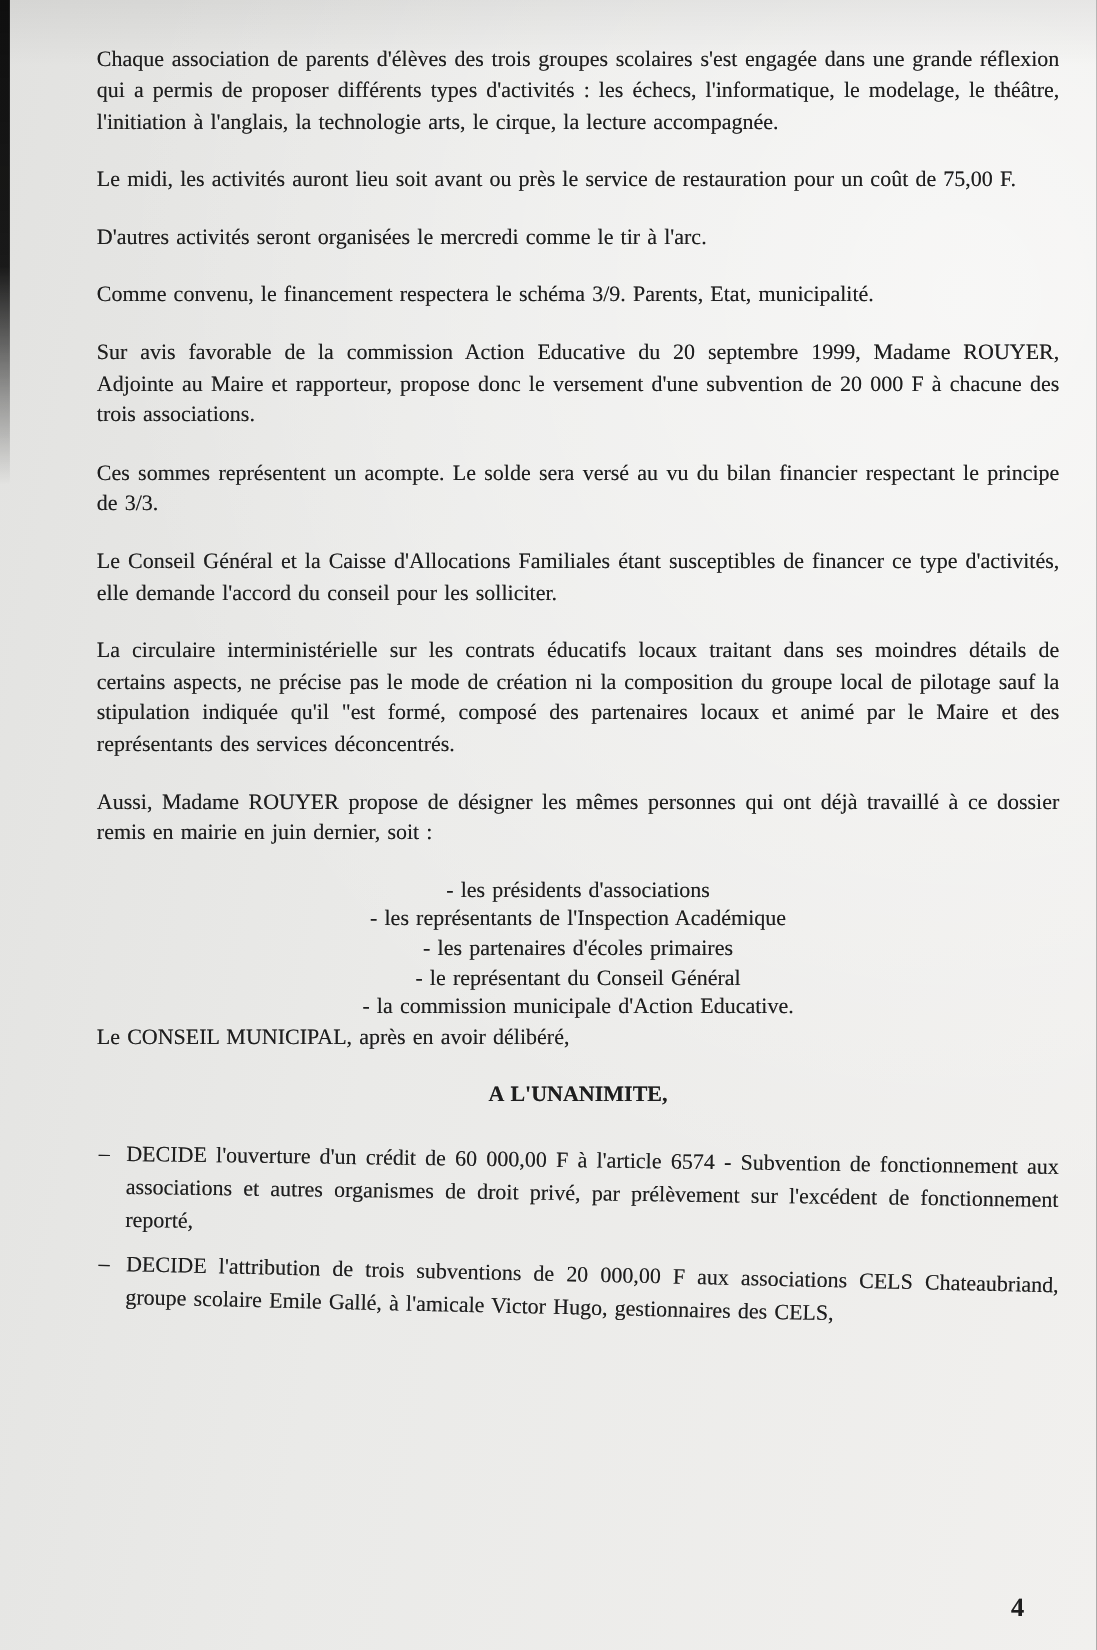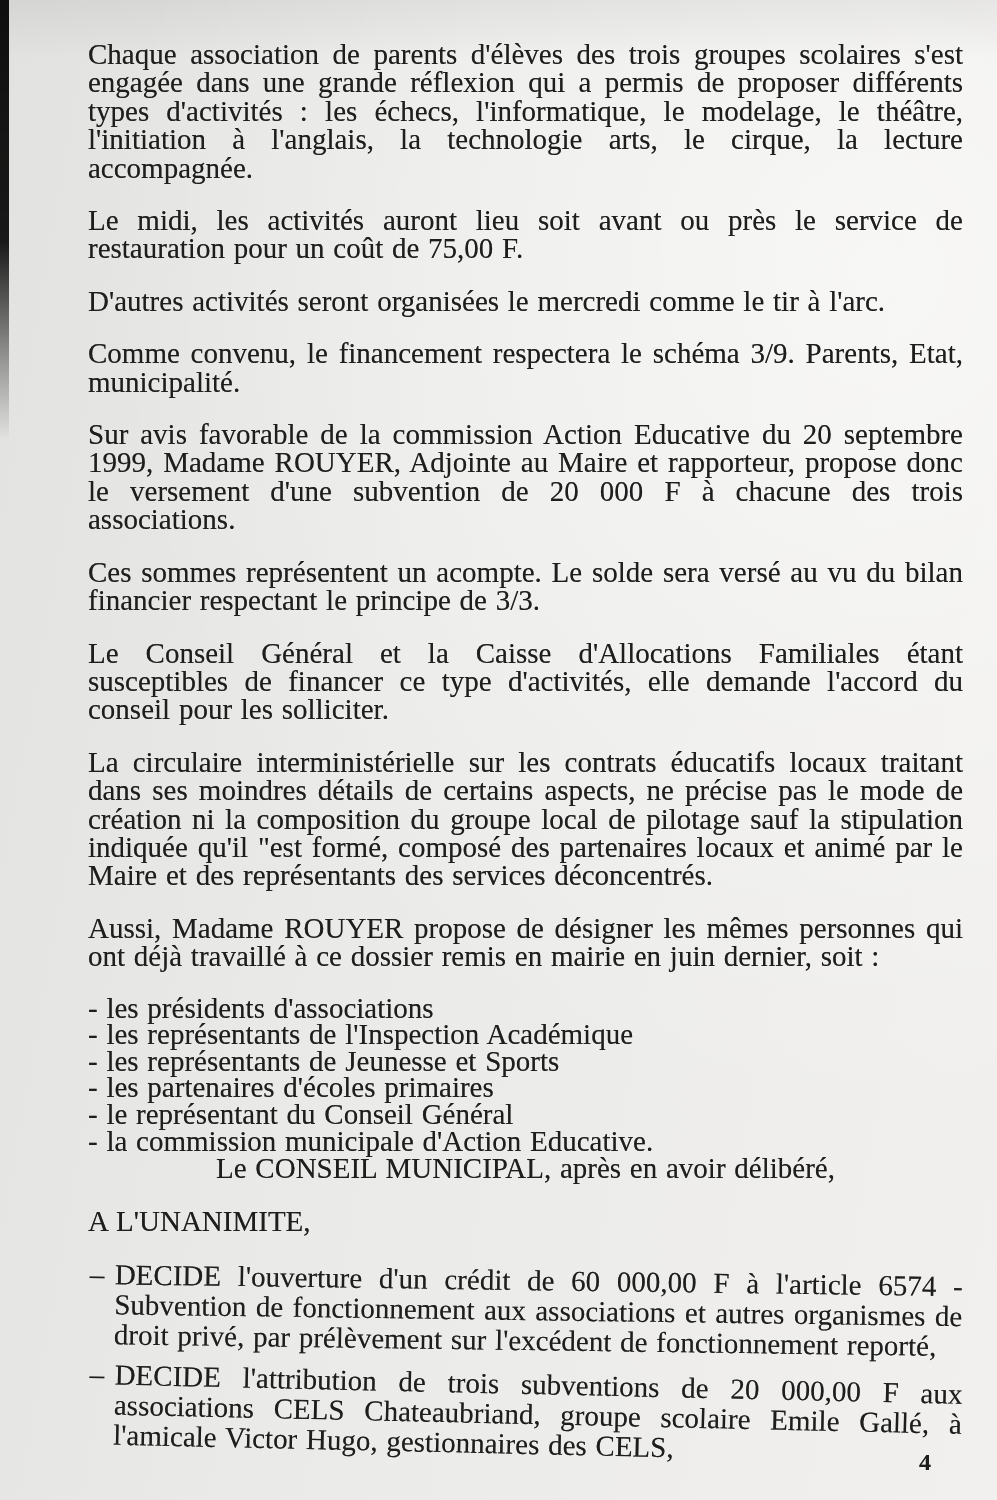--- a/index.html
+++ b/index.html
@@ -28,43 +28,44 @@
     height: 440px;
     background: linear-gradient(180deg, rgba(8,8,8,0.97) 0%, rgba(8,8,8,0.92) 55%, rgba(8,8,8,0.35) 82%, rgba(8,8,8,0) 100%);
     filter: blur(0.6px);
   }
   .content {
     position: absolute;
     left: 0;
     top: 0;
     right: 4px;
     padding: 40px 30px 0 88px;
-    font-size: 29px;
+    font-size: 20px;
     line-height: 28.4px;
     text-align: justify;
     word-spacing: 1.5px;
     text-shadow: 0 0 0.5px rgba(20,20,20,0.55);
   }
   .content p {
     margin: 0 0 24px 0;
   }
   .doc-list {
-    text-align: left;
+    text-align: center;
     line-height: 26.6px;
     margin: 0;
     padding: 0;
     list-style: none;
   }
   .delib-1 {
-    text-align: center;
+    text-align: left;
     margin: 36px 0 24px 211px;
   }
   .delib-2 {
-    text-align: left;
+    text-align: center;
     margin: 0 0 22px 206px;
+    font-weight: bold;
   }
   .decision {
     position: relative;
     padding-left: 27px;
     line-height: 30px;
     margin-bottom: 10px;
   }
   .decision .marker {
     position: absolute;
     left: 2px;
@@ -94,21 +95,20 @@
     <p>Comme convenu, le financement respectera le schéma 3/9. Parents, Etat, municipalité.</p>
     <p>Sur avis favorable de la commission Action Educative du 20 septembre 1999, Madame ROUYER, Adjointe au Maire et rapporteur, propose donc le versement d'une subvention de 20 000 F à chacune des trois associations.</p>
     <p>Ces sommes représentent un acompte. Le solde sera versé au vu du bilan financier respectant le principe de 3/3.</p>
     <p>Le Conseil Général et la Caisse d'Allocations Familiales étant susceptibles de financer ce type d'activités, elle demande l'accord du conseil pour les solliciter.</p>
     <p>La circulaire interministérielle sur les contrats éducatifs locaux traitant dans ses moindres détails de certains aspects, ne précise pas le mode de création ni la composition du groupe local de pilotage sauf la stipulation indiquée qu'il "est formé, composé des partenaires locaux et animé par le Maire et des représentants des services déconcentrés.</p>
     <p>Aussi, Madame ROUYER propose de désigner les mêmes personnes qui ont déjà travaillé à ce dossier remis en mairie en juin dernier, soit :</p>
 
     <ul class="doc-list">
       <li>- les présidents d'associations</li>
       <li>- les représentants de l'Inspection Académique</li>
-      <li>- les représentants de Jeunesse et Sports</li>
       <li>- les partenaires d'écoles primaires</li>
       <li>- le représentant du Conseil Général</li>
       <li>- la commission municipale d'Action Educative.</li>
     </ul>
 
     <p class="delib-1">Le CONSEIL MUNICIPAL, après en avoir délibéré,</p>
     <p class="delib-2">A L'UNANIMITE,</p>
 
     <div class="decision d1">
       <span class="marker">–</span>

